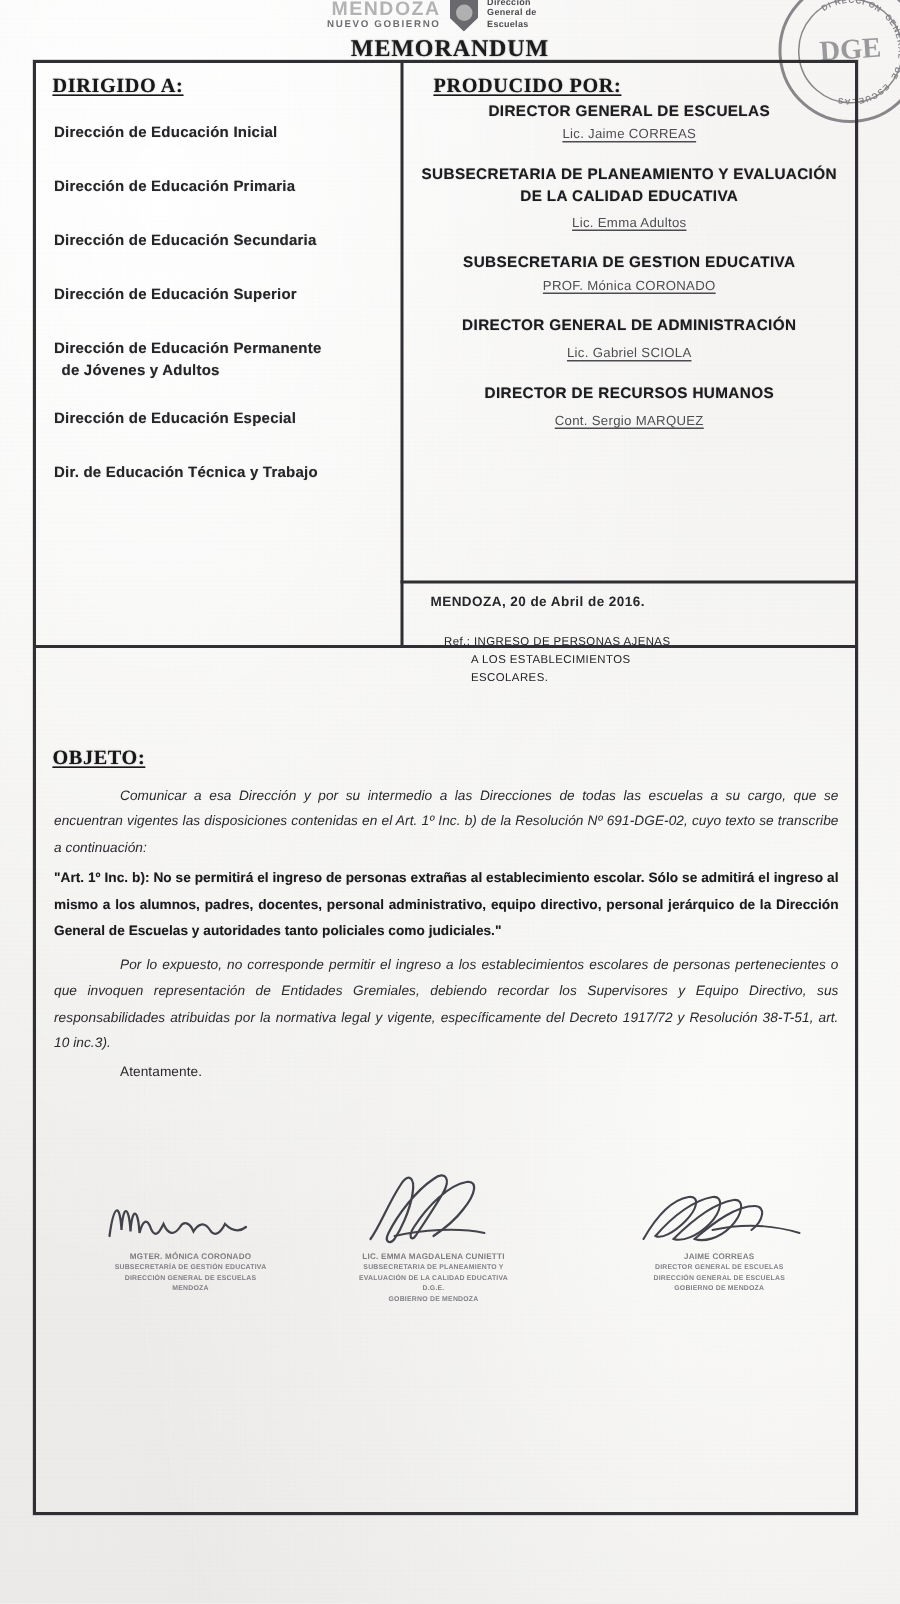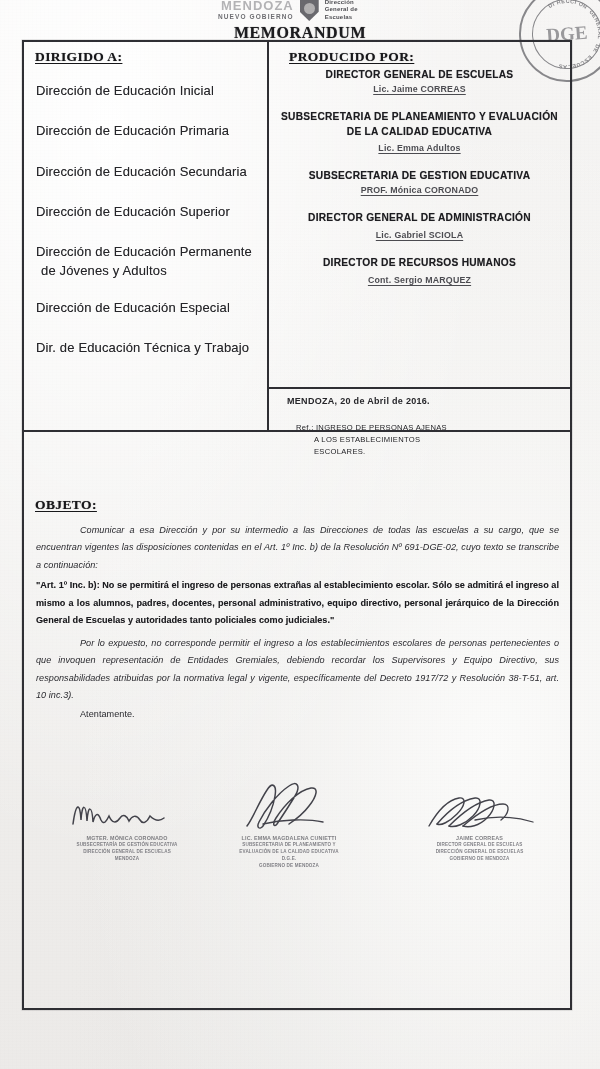--- a/index.html
+++ b/index.html
@@ -112,40 +112,40 @@
   .heading{
     font-family:"Liberation Serif",serif;
     font-weight:bold;font-size:13.5px;letter-spacing:.4px;
     color:#18181b;text-decoration:underline;
     text-underline-offset:2px;
     text-shadow:0 0 .9px rgba(0,0,0,.5);
   }
   .dirigido-head{position:absolute;left:11px;top:7px;}
   .dest-list{position:absolute;left:12px;top:40px;right:8px;}
   .dest{
-    font-size:13px;font-weight:normal;color:#26262a;
+    font-size:10px;font-weight:bold;color:#26262a;
     letter-spacing:.15px;line-height:1.45;
     margin-bottom:21.5px;
     text-shadow:0 0 .6px rgba(0,0,0,.35);
   }
   .dest.two-line{margin-bottom:18px;}
   .dest .l2{display:block;padding-left:5px;}
 
   
   .col-right{position:absolute;left:245px;top:0;right:0;height:490px;}
   .producido-head{position:absolute;left:20px;top:7px;}
   .prod-list{position:absolute;left:6px;right:6px;top:26px;text-align:center;}
   .prod-block{margin-bottom:16px;}
   .prod-role{
     font-size:10.2px;font-weight:bold;color:#1d1d21;
     letter-spacing:.25px;line-height:1.45;
     text-shadow:0 0 .7px rgba(0,0,0,.4);
   }
   .prod-name{
-    font-size:8.8px;font-weight:bold;color:#3a3a40;
+    font-size:8.8px;font-weight:normal;color:#3a3a40;
     letter-spacing:.2px;margin-top:4px;
     text-decoration:underline;text-underline-offset:2px;
     opacity:.9;
   }
   .prod-block.tight .prod-name{margin-top:1px;}
   .mendoza-date{
     position:absolute;left:18px;top:354px;
     font-size:9px;font-weight:bold;color:#27272b;letter-spacing:.3px;
   }
 

